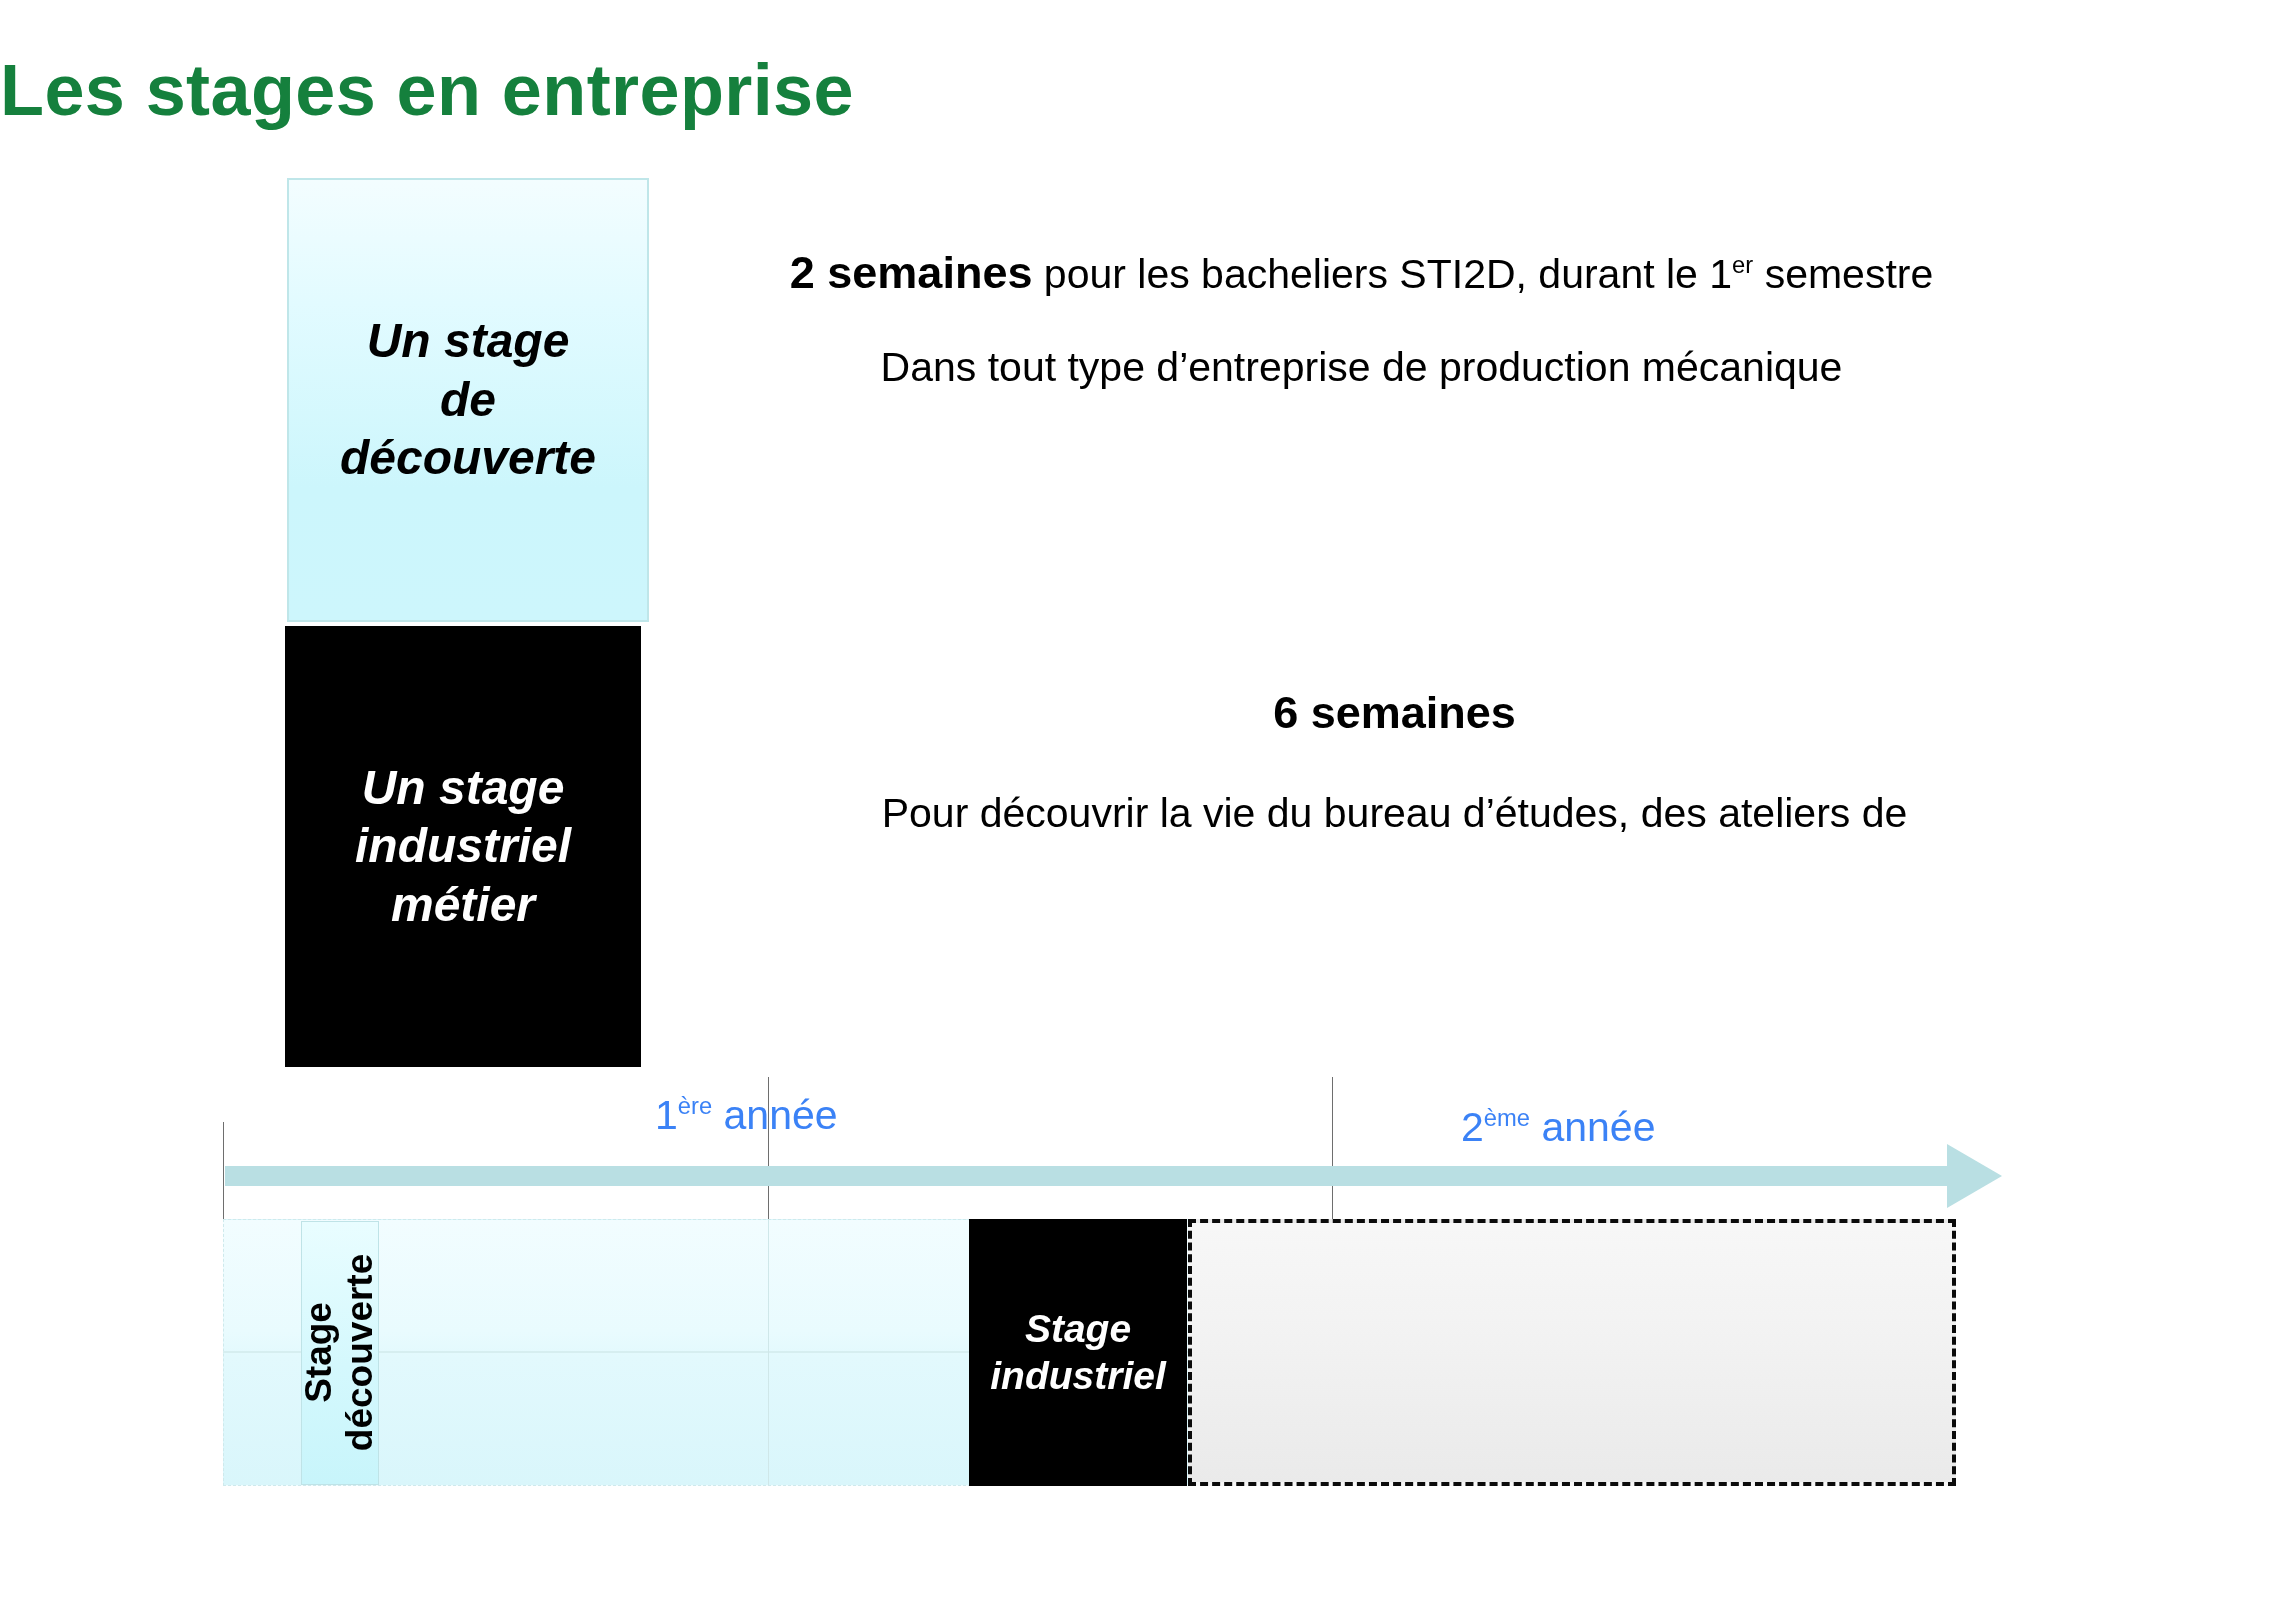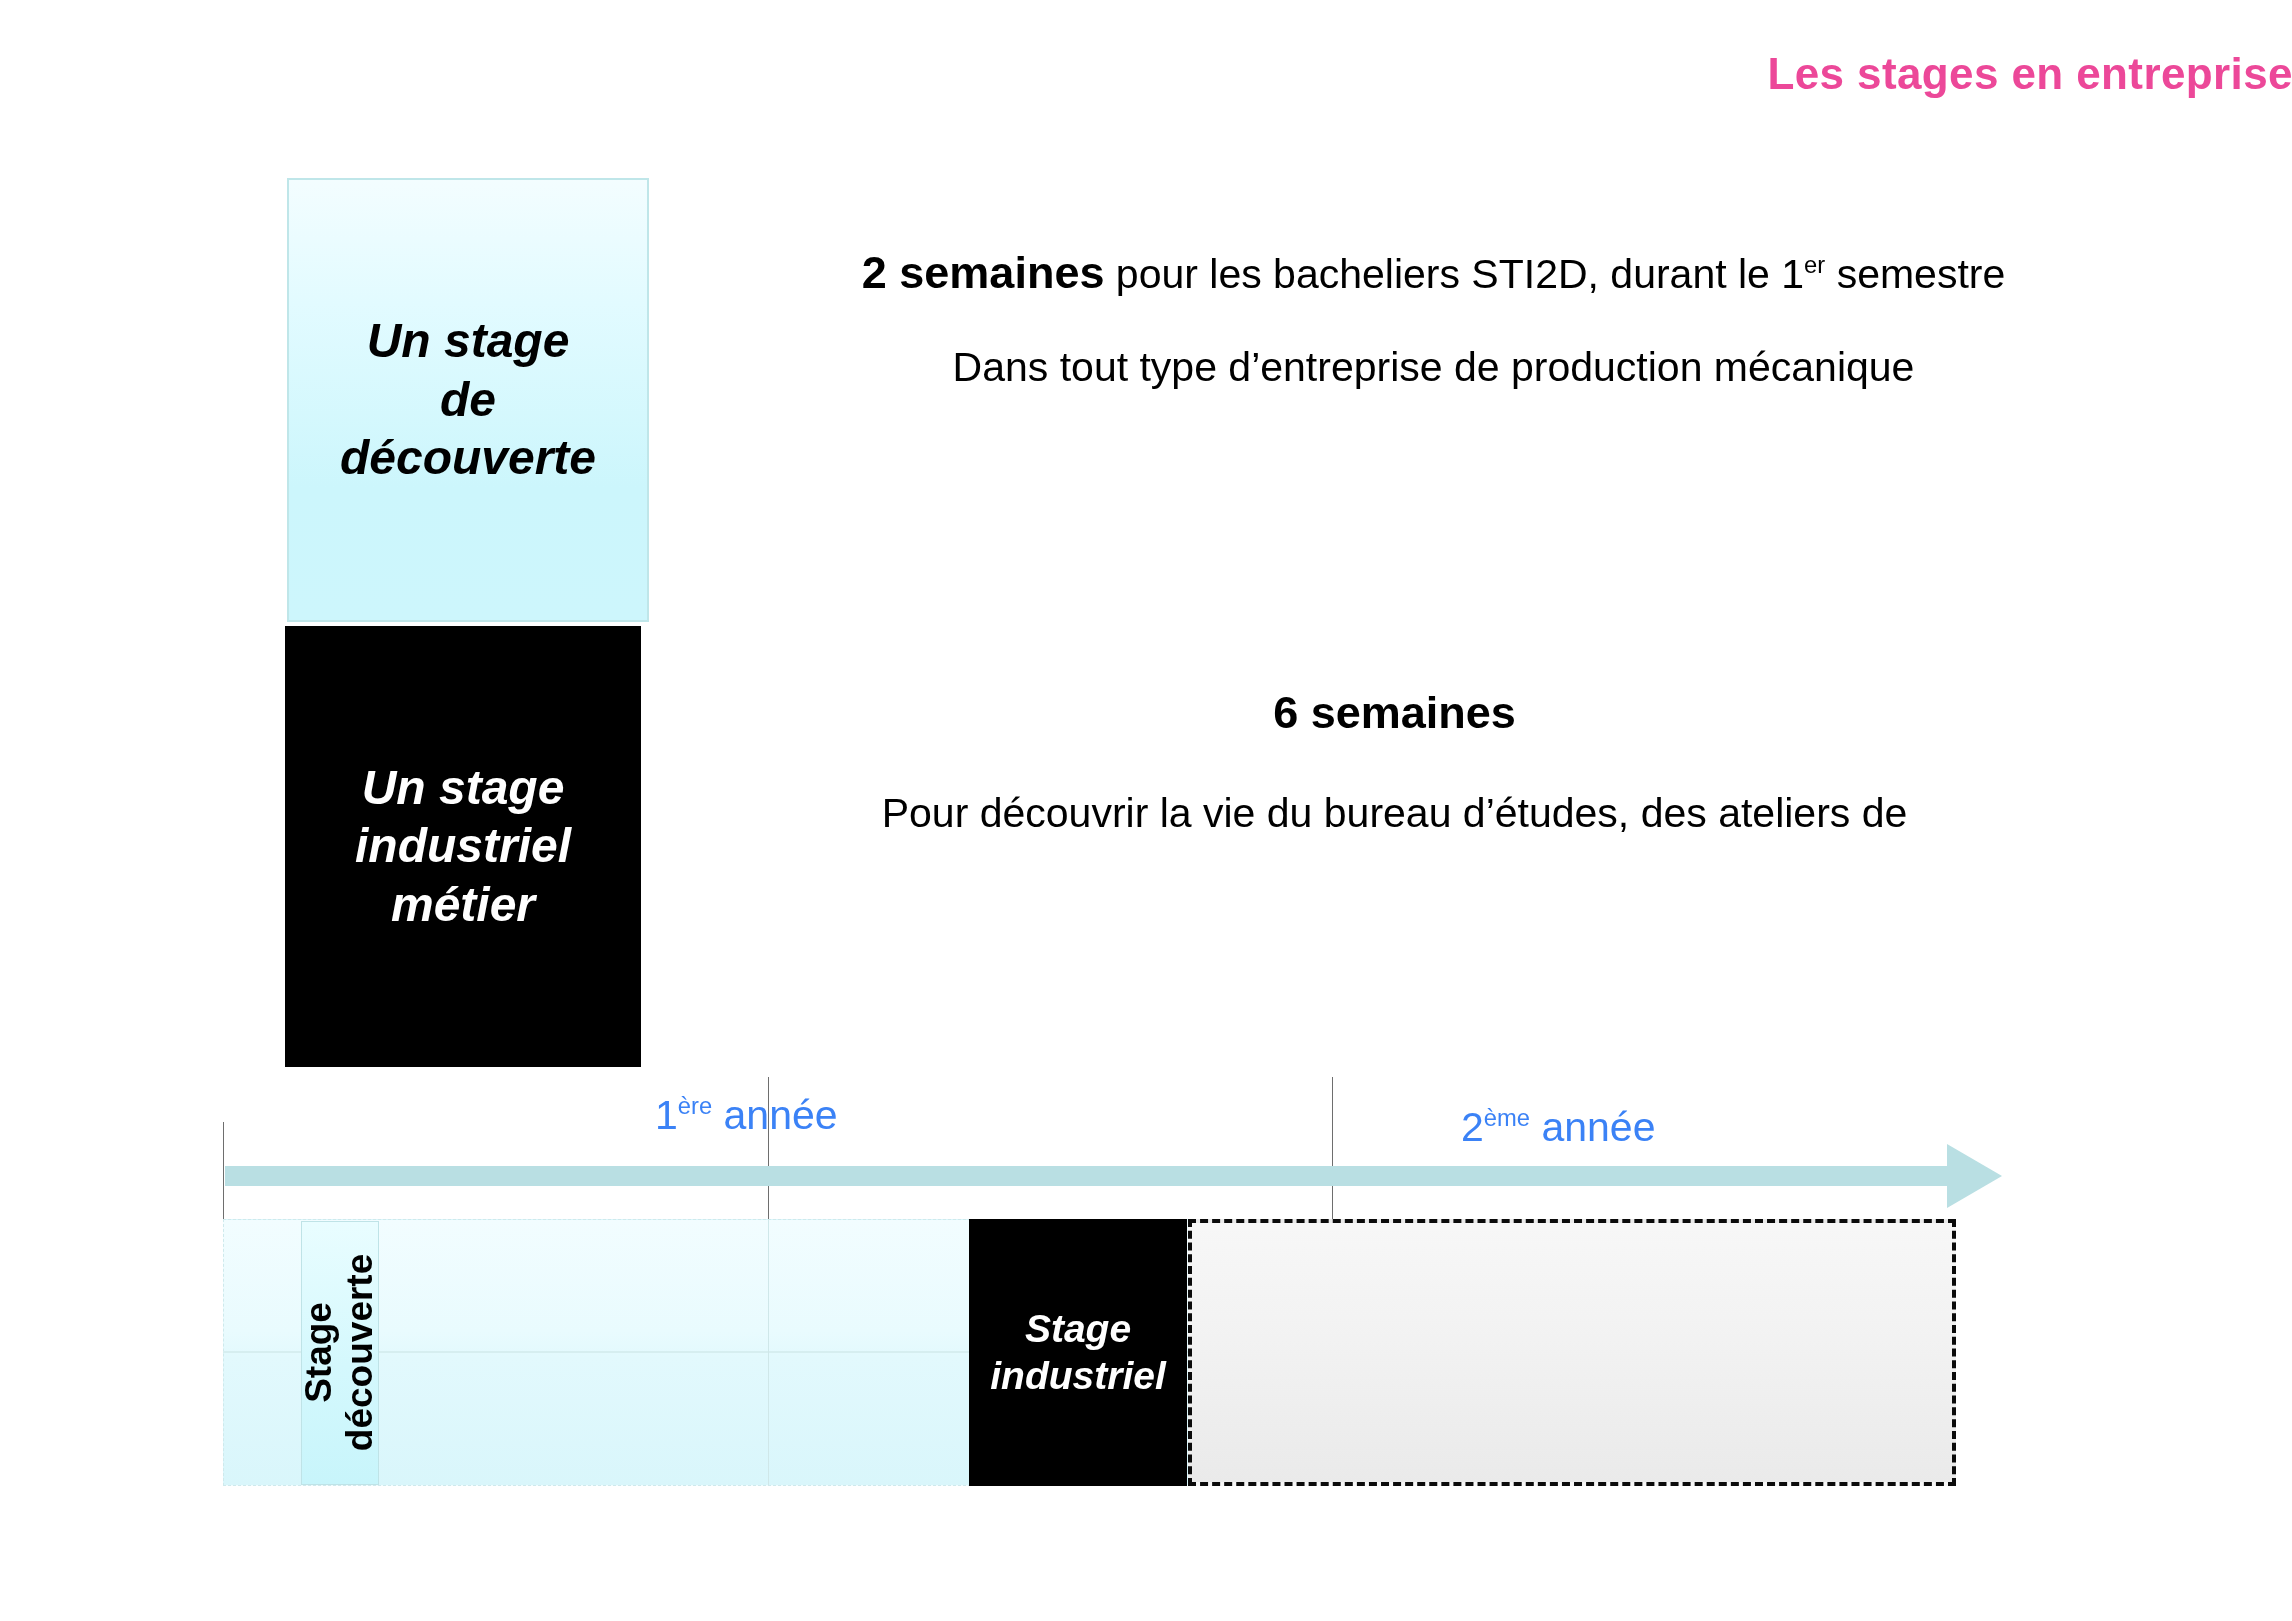--- a/index.html
+++ b/index.html
@@ -14,24 +14,24 @@
     height:1622px;
     background:#ffffff;
     overflow:hidden;
   }
 
   
   #title{
     position:absolute;
     left:0; top:49px;
     width:2293px;
-    text-align:right;
-    font-size:44px;
-    font-weight:bold;
-    color:#ec4899;
+    text-align:left;
+    font-size:72px;
+    font-weight:bold;
+    color:#15803d;
     letter-spacing:0.4px;
     white-space:nowrap;
   }
 
   
   .callout{
     position:absolute;
     display:flex;
     align-items:center;
     justify-content:center;
@@ -53,21 +53,21 @@
     width:356px; height:441px;
     background:#000000;
     font-size:48px;
     color:#ffffff;
   }
   .callout span{display:block;}
 
   
   #text-top{
     position:absolute;
-    left:694px; top:250px;
+    left:622px; top:250px;
     width:1479px;
     text-align:center;
     font-size:41px;
     line-height:1.0;
   }
   #text-bottom{
     position:absolute;
     left:655px; top:682px;
     width:1479px;
     text-align:center;

